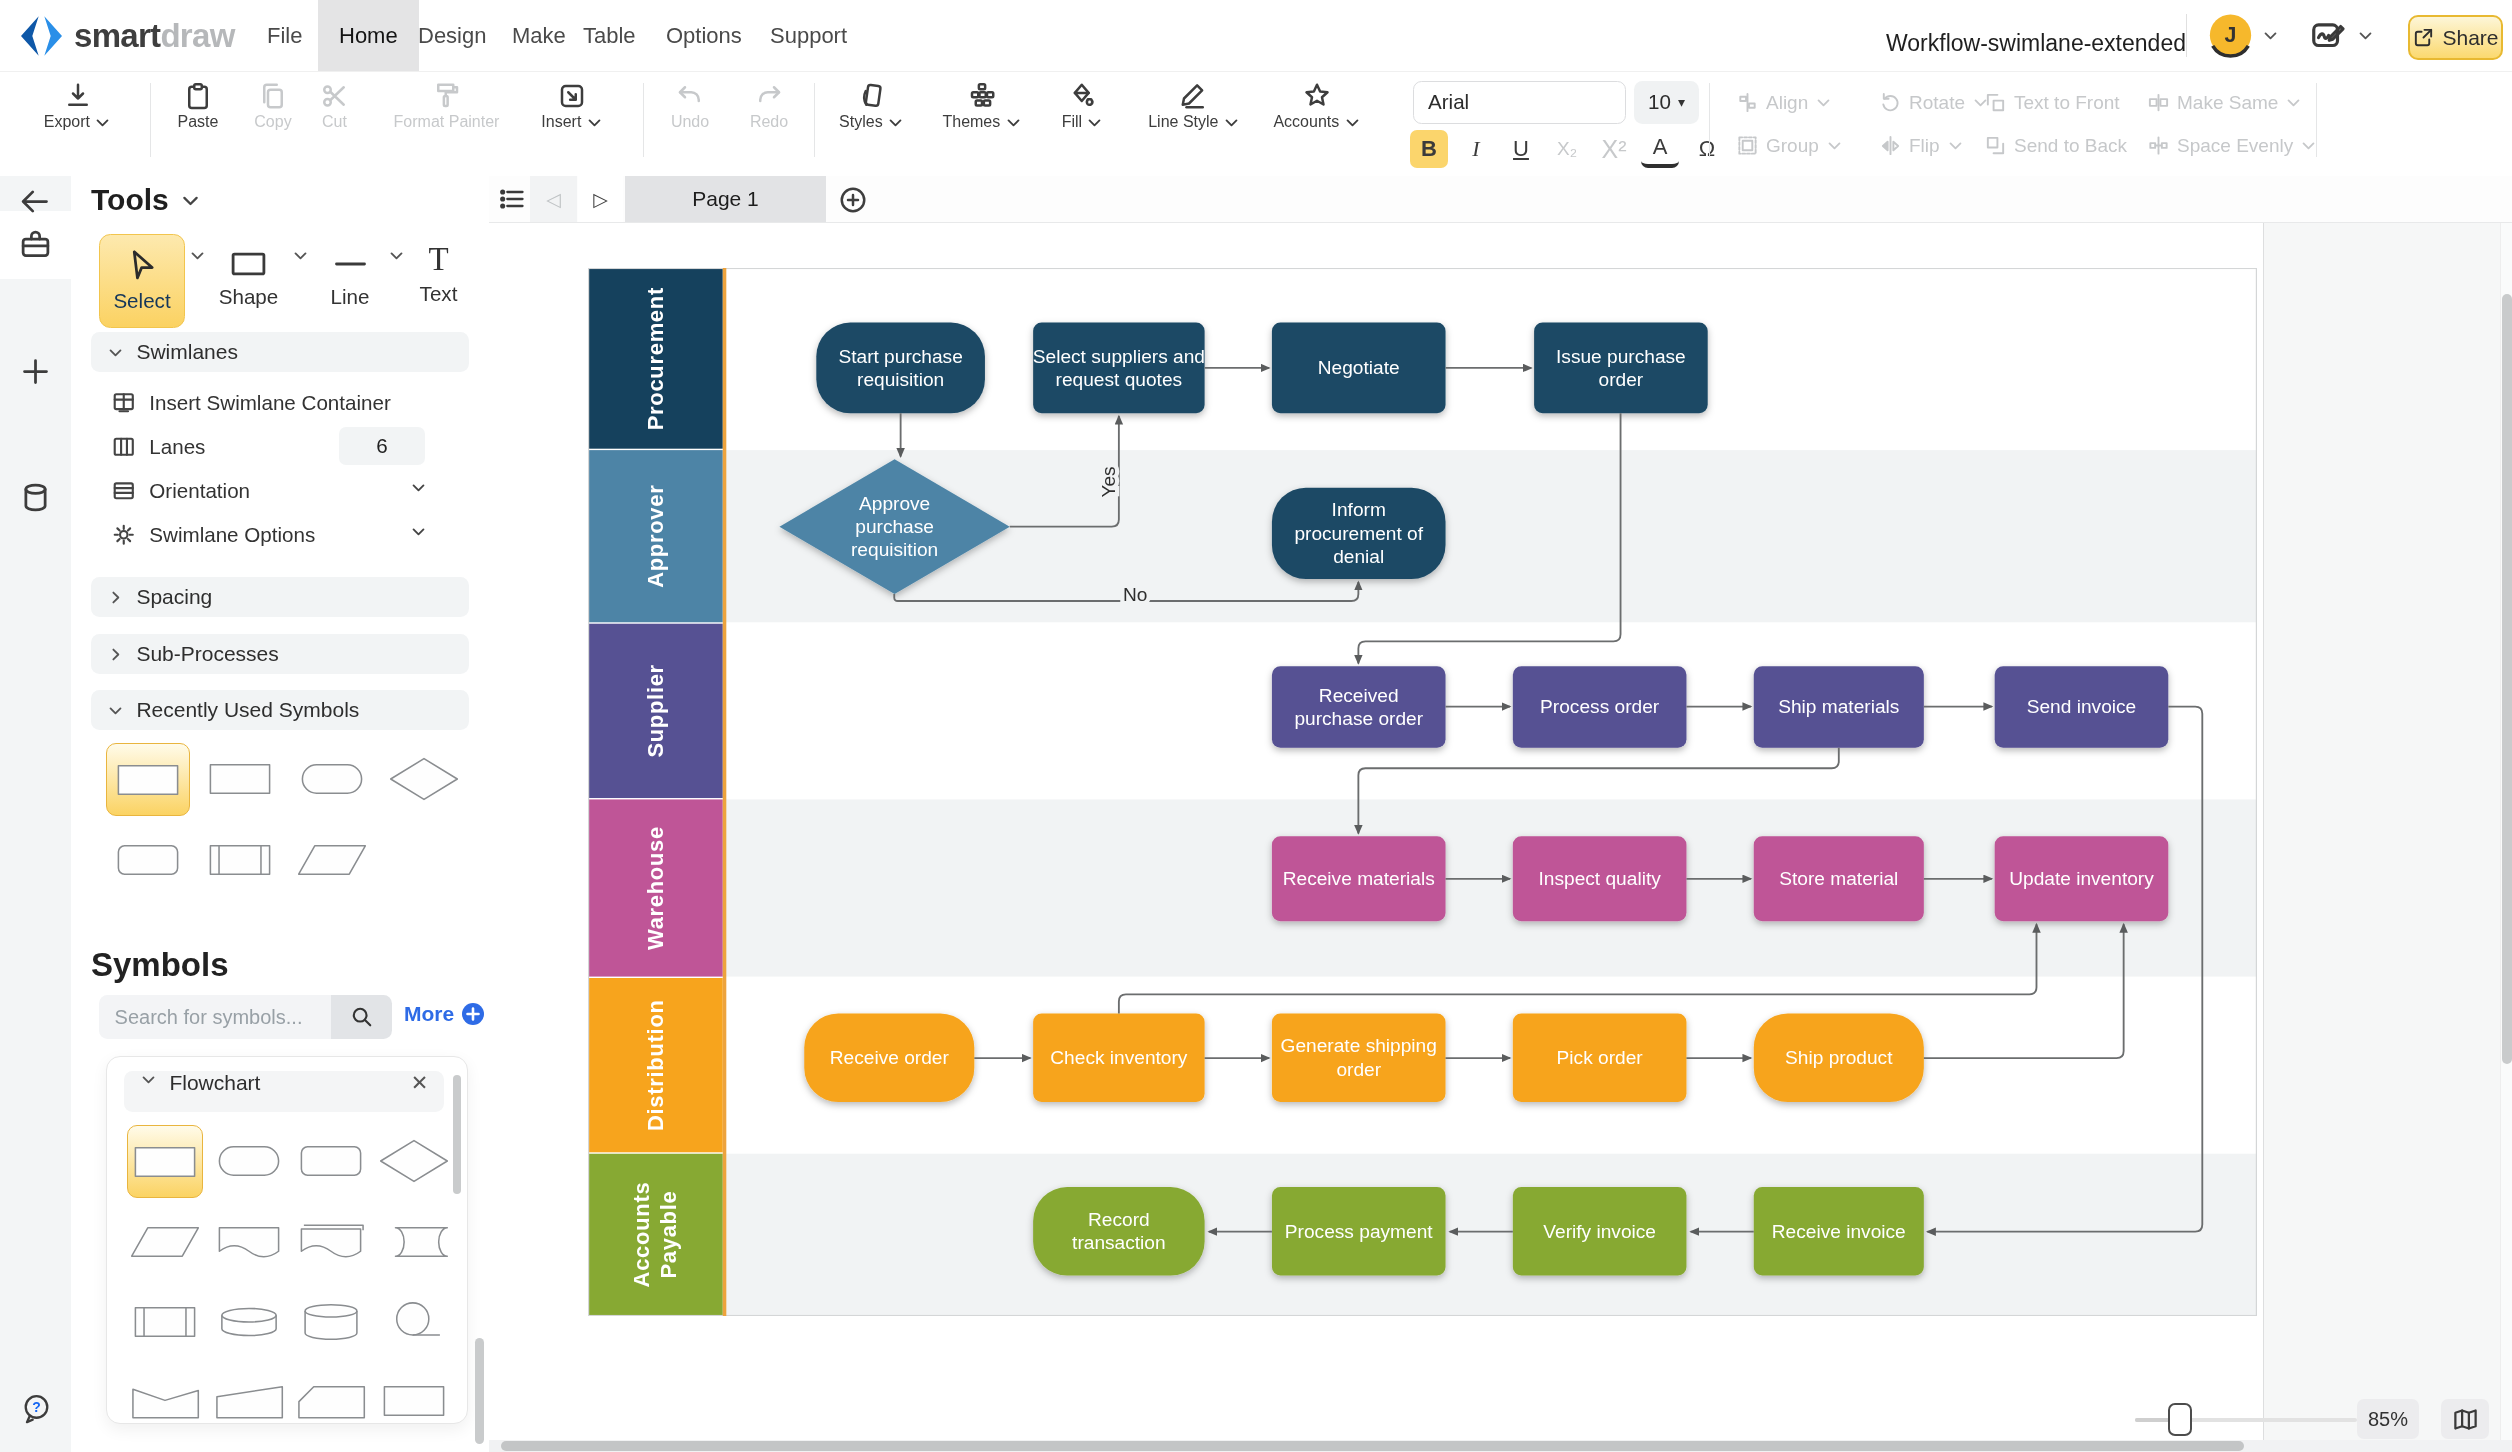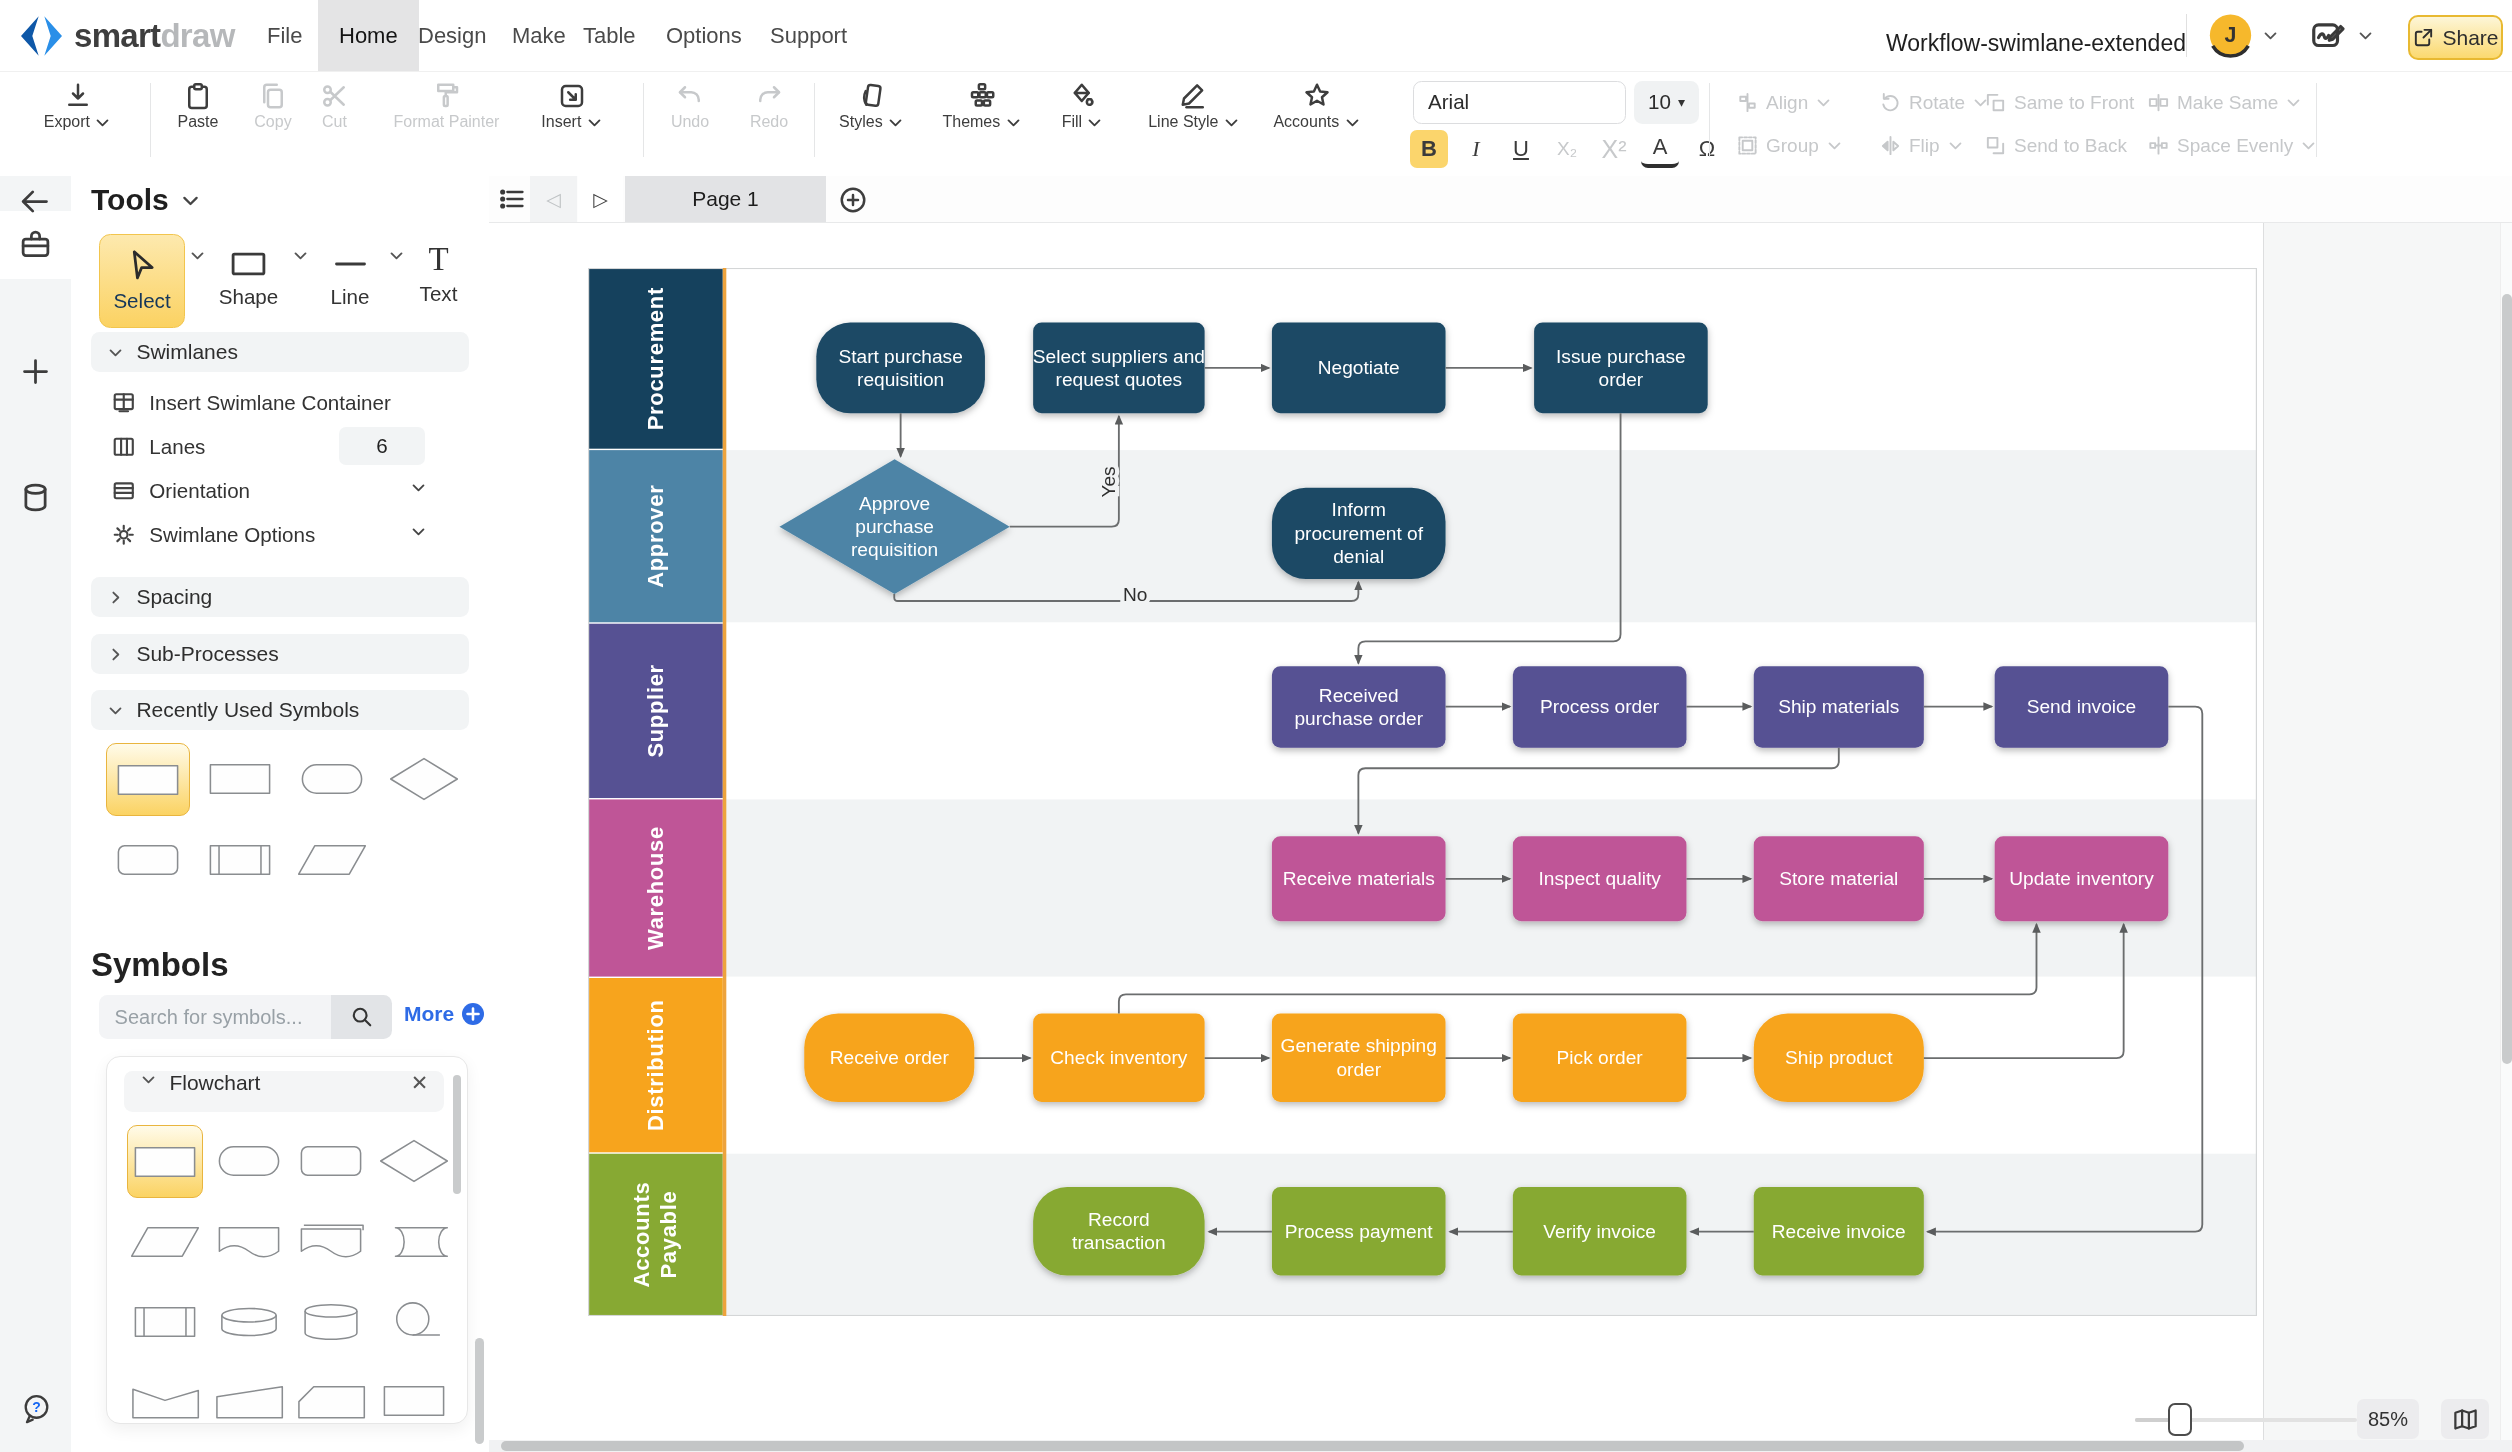--- a/index.html
+++ b/index.html
@@ -332,21 +332,21 @@
       <span>Flip</span>
         <svg class="ch" viewBox="0 0 24 24">
           <path d="M5 9l7 7 7-7"></path>
         </svg>
     </div>
     <div class="rb" style="left:1984px;top:14px">
       <svg class="ic" viewBox="0 0 24 24">
           <rect x="10" y="10" width="10" height="10"></rect>
           <path d="M4 14V4h10"></path>
         </svg>
-      <span>Same to Front</span>
+      <span>Text to Front</span>
     </div>
     <div class="rb" style="left:1984px;top:57px">
       <svg class="ic" viewBox="0 0 24 24">
           <rect x="4" y="4" width="10" height="10"></rect>
           <path d="M20 10v10H10"></path>
         </svg>
       <span>Send to Back</span>
     </div>
     <div class="rb" style="left:2147px;top:14px">
       <svg class="ic" viewBox="0 0 24 24">

